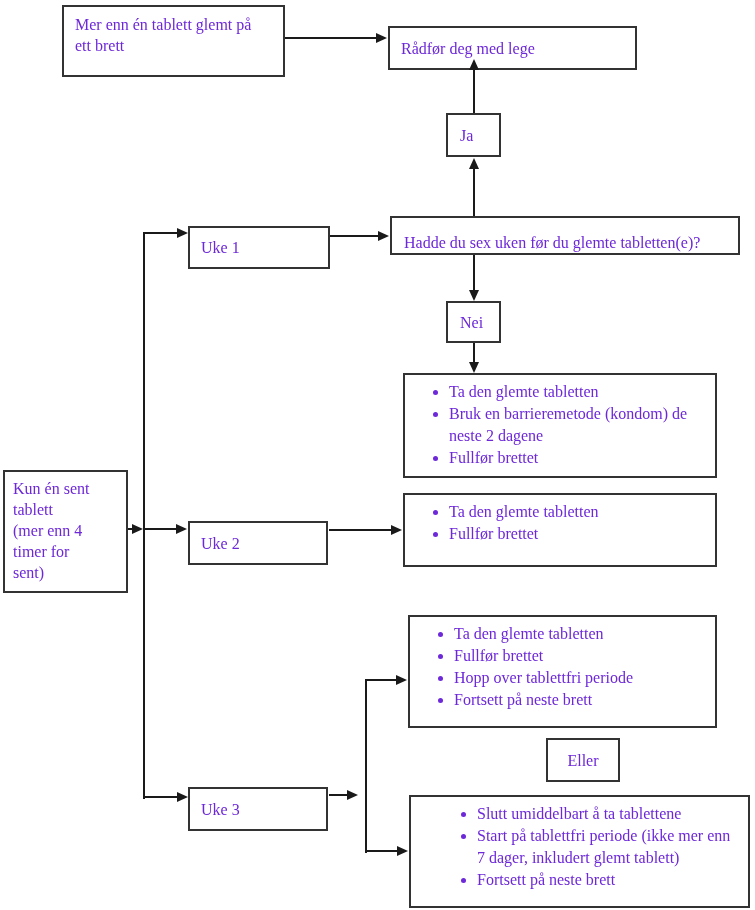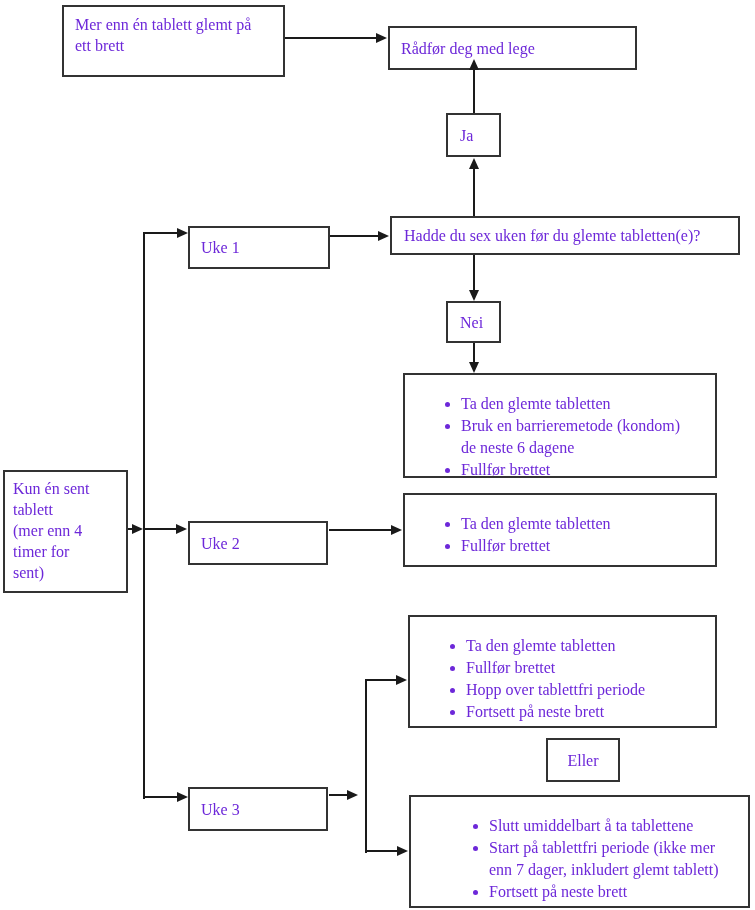--- a/index.html
+++ b/index.html
@@ -19,21 +19,21 @@
     background: #ffffff;
     font-size: 16px;
     line-height: 21px;
   }
   .vcenter { display: flex; align-items: center; }
   .hcenter { justify-content: center; text-align: center; }
   .pad-left { padding-left: 11px; margin-top: 12px; }
   .pad-left-sm { padding-left: 12px; }
   .multiline { padding: 7px 10px 0 11px; }
   .bullets {
-    margin: 12px;
+    margin: 0;
     padding: 6px 8px 0 44px;
     list-style: disc outside;
   }
   .bullets li { line-height: 22px; padding: 0; margin: 0; }
   .hline, .vline { position: absolute; background: #1a1a1a; }
   .hline { height: 2px; }
   .vline { width: 2px; }
   .arr { position: absolute; width: 0; height: 0; }
   .arr.right {
     border-top: 5px solid transparent;
@@ -66,32 +66,32 @@
   </div>
 
   <div class="box vcenter pad-left-sm" style="left:446px; top:113px; width:55px; height:44px;">
     <span>Ja</span>
   </div>
 
   <div class="box vcenter pad-left" style="left:188px; top:214px; width:142px; height:43px;">
     <span>Uke 1</span>
   </div>
 
-  <div class="box vcenter pad-left-sm" style="left:390px; top:216px; width:350px; height:39px;">
+  <div class="box vcenter pad-left-sm" style="left:390px; top:216px; width:350px; height:39px;align-items:flex-end;">
     <span>Hadde du sex uken før du glemte tabletten(e)?</span>
   </div>
 
   <div class="box vcenter pad-left-sm" style="left:446px; top:301px; width:55px; height:42px;">
     <span>Nei</span>
   </div>
 
   <div class="box" style="left:403px; top:373px; width:314px; height:105px;">
     <ul class="bullets">
       <li>Ta den glemte tabletten</li>
-      <li>Bruk en barrieremetode (kondom) de neste 6 dagene</li>
+      <li>Bruk en barrieremetode (kondom) de neste 2 dagene</li>
       <li>Fullfør brettet</li>
     </ul>
   </div>
 
   <div class="box" style="left:3px; top:470px; width:125px; height:123px; padding:6px 6px 0 8px;">
     <span>Kun én sent</span><br>
     <span>tablett</span><br>
     <span>(mer enn 4</span><br>
     <span>timer for</span><br>
     <span>sent)</span>

